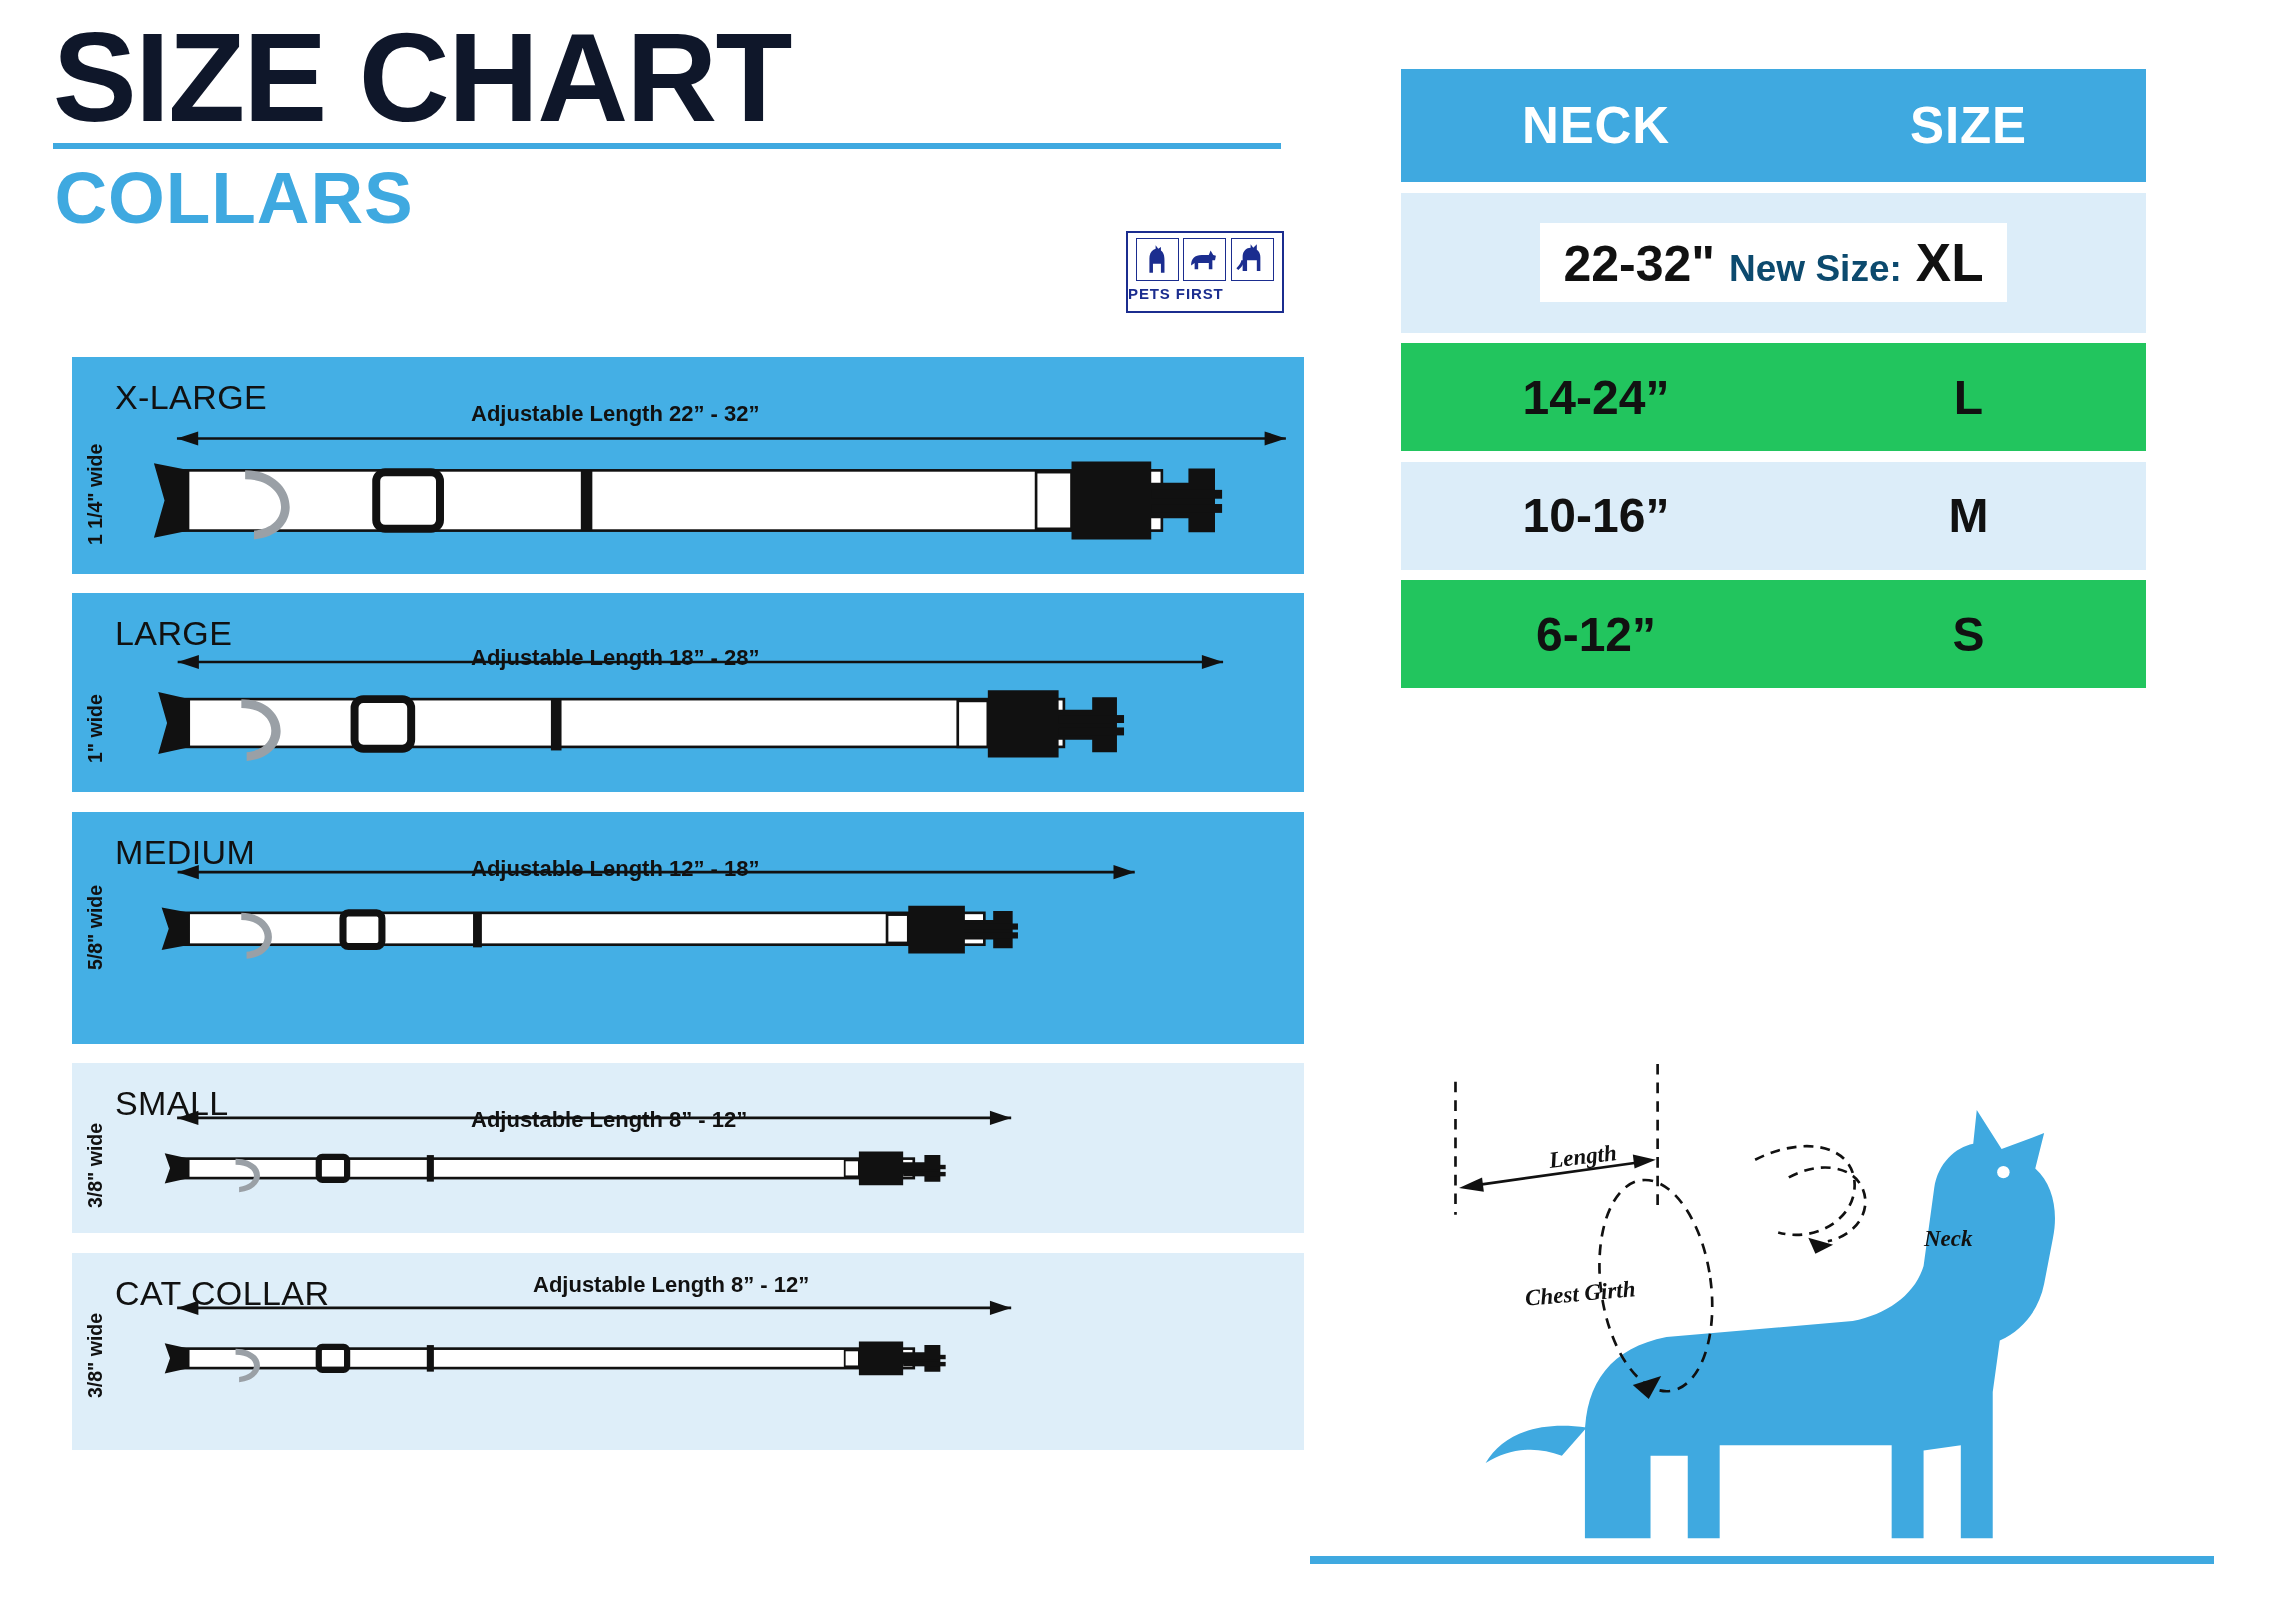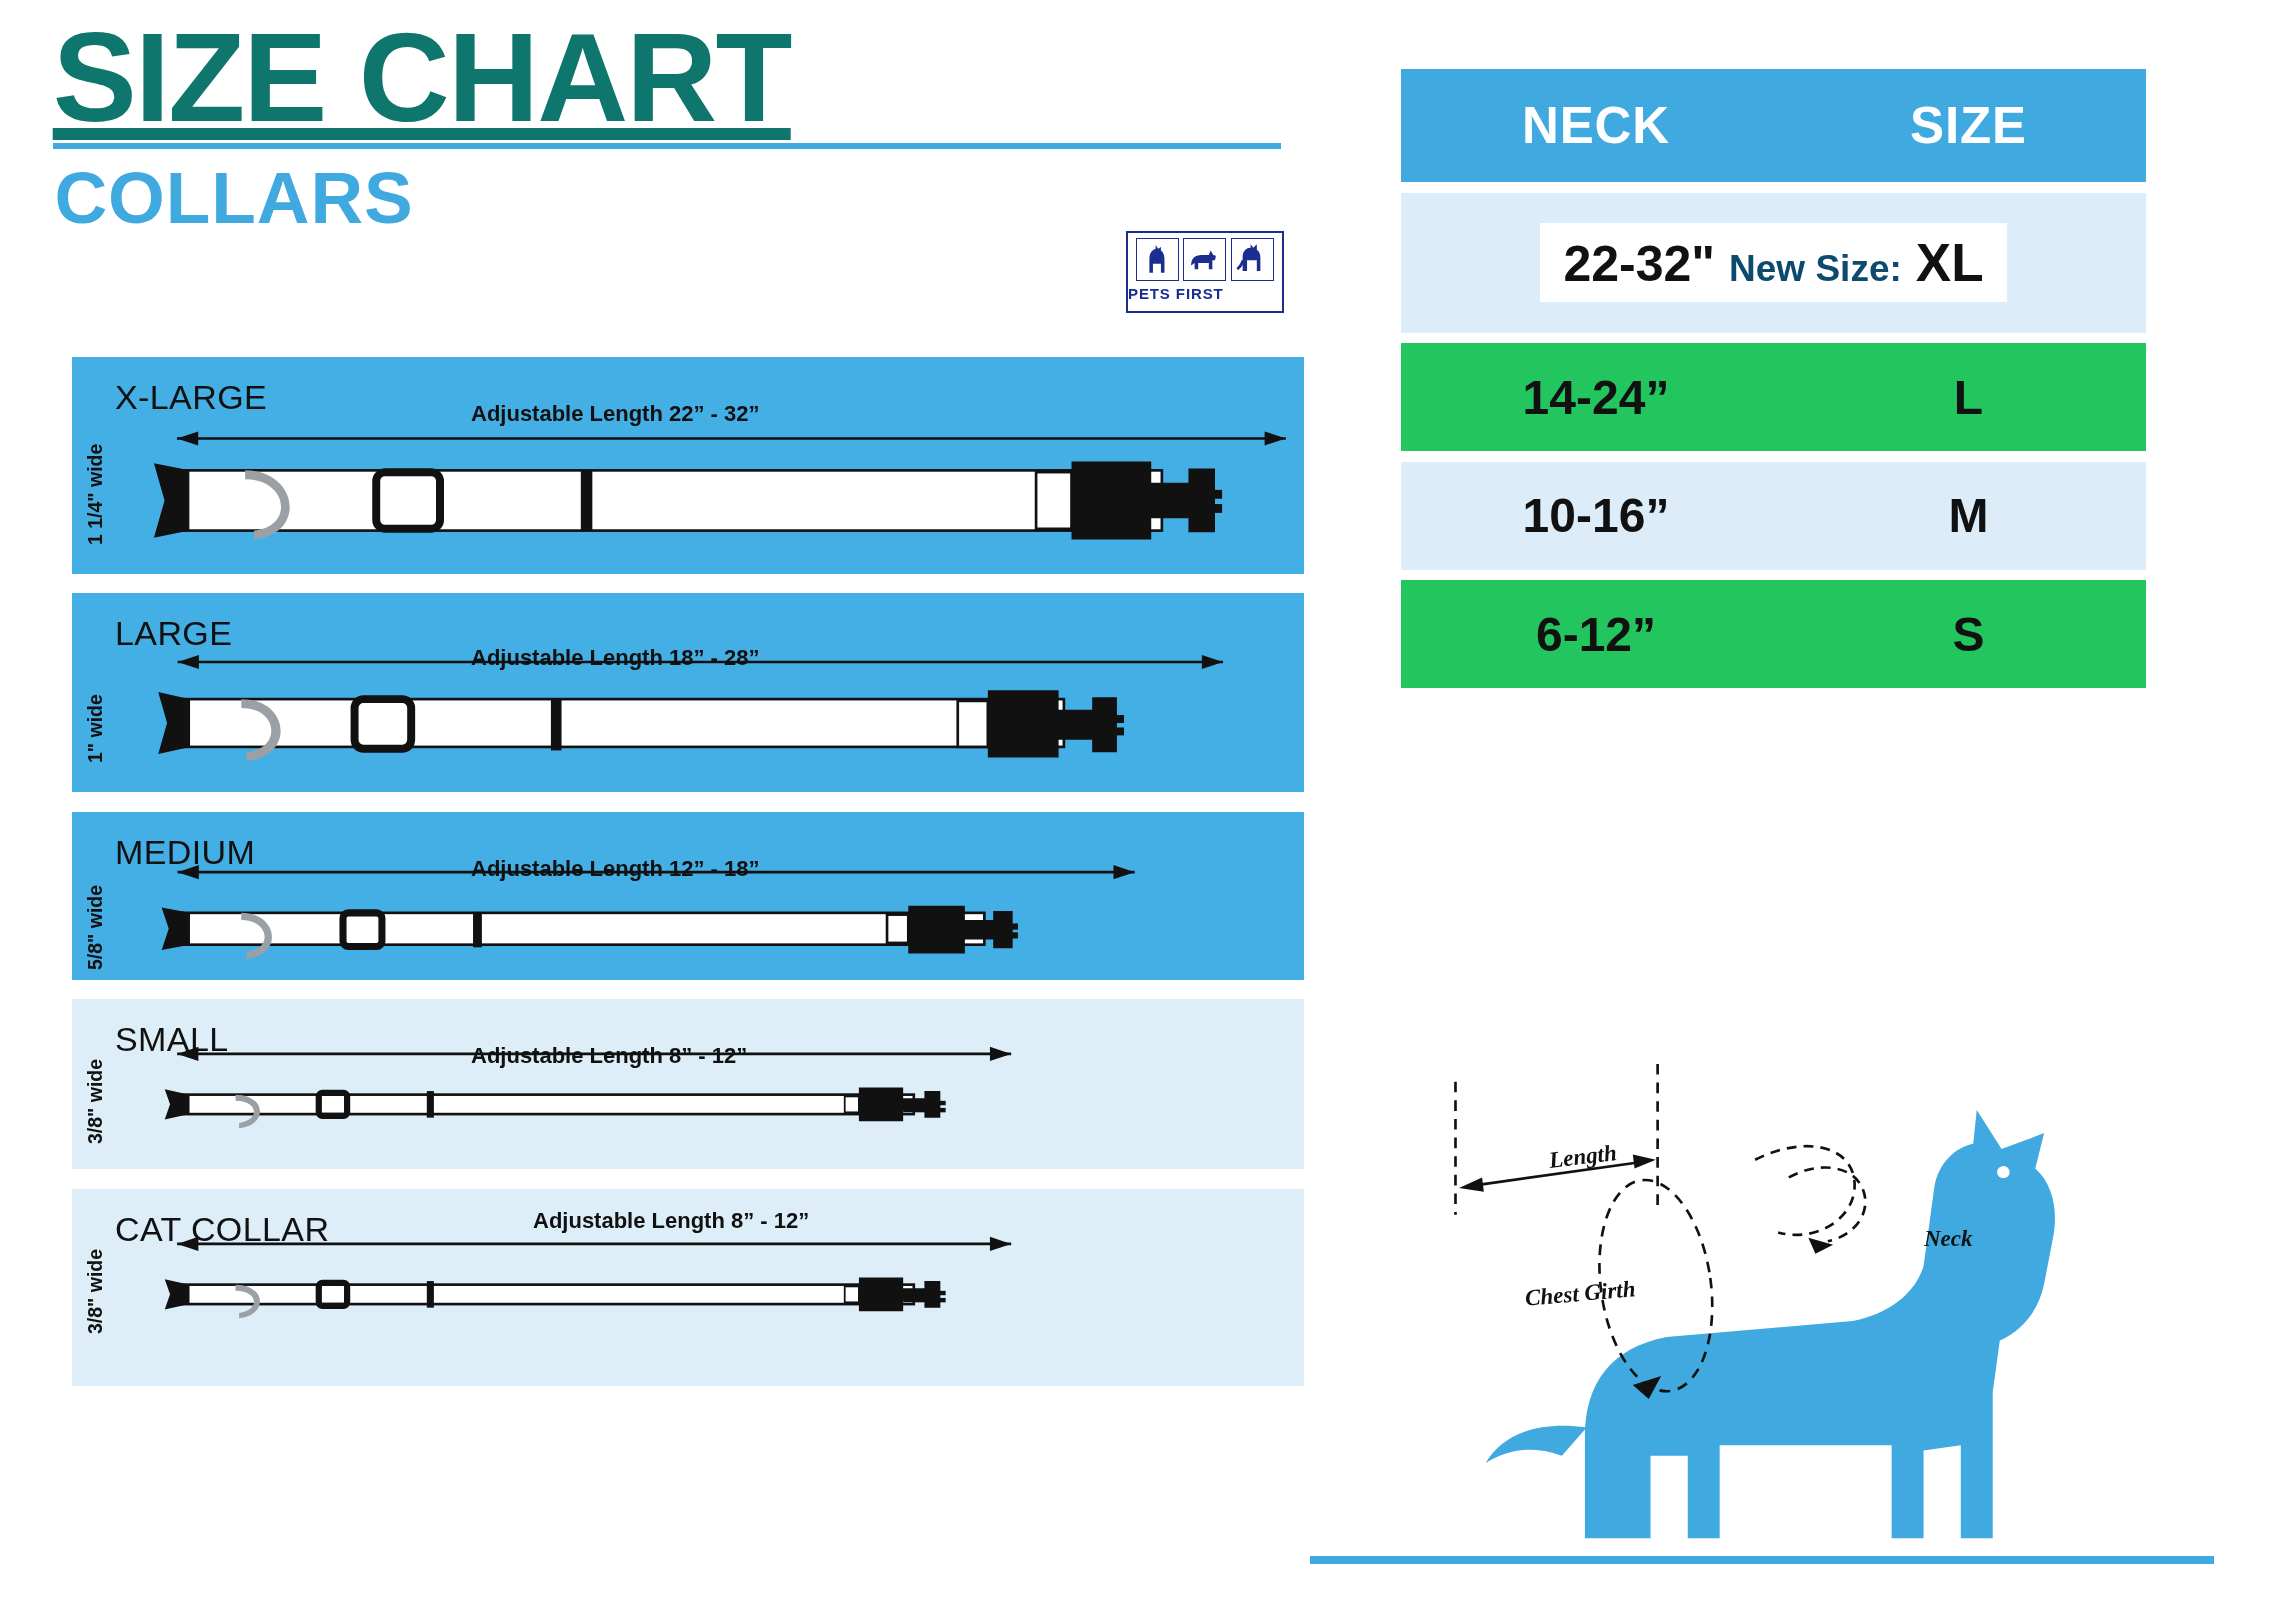--- a/index.html
+++ b/index.html
@@ -25,27 +25,26 @@
     position: absolute;
     left: 35px;
     top: 17.7px;
     width: 1268px;
     height: 1587px;
   }
 
   .title-main {
     font-size: 126px;
     font-weight: bold;
-    color: #0f766e;
+    color: #0f172a;
     letter-spacing: -1.8px;
     line-height: 0.95;
     margin: 0;
     padding: 0 0 0 17.7px;
     white-space: nowrap;
-    text-decoration: underline;
   }
   .title-rule {
     width: 1228px;
     height: 6.2px;
     background: #3FA9E0;
     margin: 5.3px 0 0 17.7px;
   }
   .title-sub {
     font-size: 73px;
     font-weight: bold;
@@ -296,21 +295,21 @@
           <path d="M190 120 C244 120 252 184 196 190 L196 180 C236 176 232 130 190 130 Z" fill="#9aa0a6"></path>
           <rect x="318" y="120" width="64" height="56" rx="10" fill="none" stroke="#111" stroke-width="9"></rect>
           <rect x="540" y="120" width="12" height="58" fill="#111"></rect>
           <rect x="1000" y="122" width="34" height="52" fill="#ffffff" stroke="#111" stroke-width="3"></rect>
           <path d="M1034 110 L1114 110 L1114 132 L1152 132 L1152 118 L1180 118 L1180 180 L1152 180 L1152 166 L1114 166 L1114 186 L1034 186 Z" fill="#111"></path>
           <rect x="1114" y="138" width="74" height="9" fill="#111"></rect>
           <rect x="1114" y="152" width="74" height="9" fill="#111"></rect>
         </svg>
       </div>
 
-      <div class="row alt-dark" style="height:168px;">
+      <div class="row alt-dark" style="height:232px;">
         <div class="row-label">MEDIUM</div>
         <div class="row-len" style="left:399px;">Adjustable Length 12” - 18”</div>
         <div class="row-wide" style="top:158px;">5/8" wide</div>
         <svg class="collar-svg" width="1232" height="184" viewBox="0 0 1390 208">
           <line x1="118" y1="68" x2="1200" y2="68" stroke="#111" stroke-width="3"></line>
           <path d="M118 68 L142 60 L142 76 Z" fill="#111"></path>
           <path d="M1200 68 L1176 60 L1176 76 Z" fill="#111"></path>
           <rect x="120" y="114" width="910" height="36" fill="#ffffff" stroke="#111" stroke-width="3"></rect>
           <path d="M100 108 L132 114 L132 150 L100 156 L108 132 Z" fill="#111"></path>
           <path d="M190 114 C232 114 238 162 196 166 L196 158 C226 155 222 122 190 122 Z" fill="#9aa0a6"></path>

